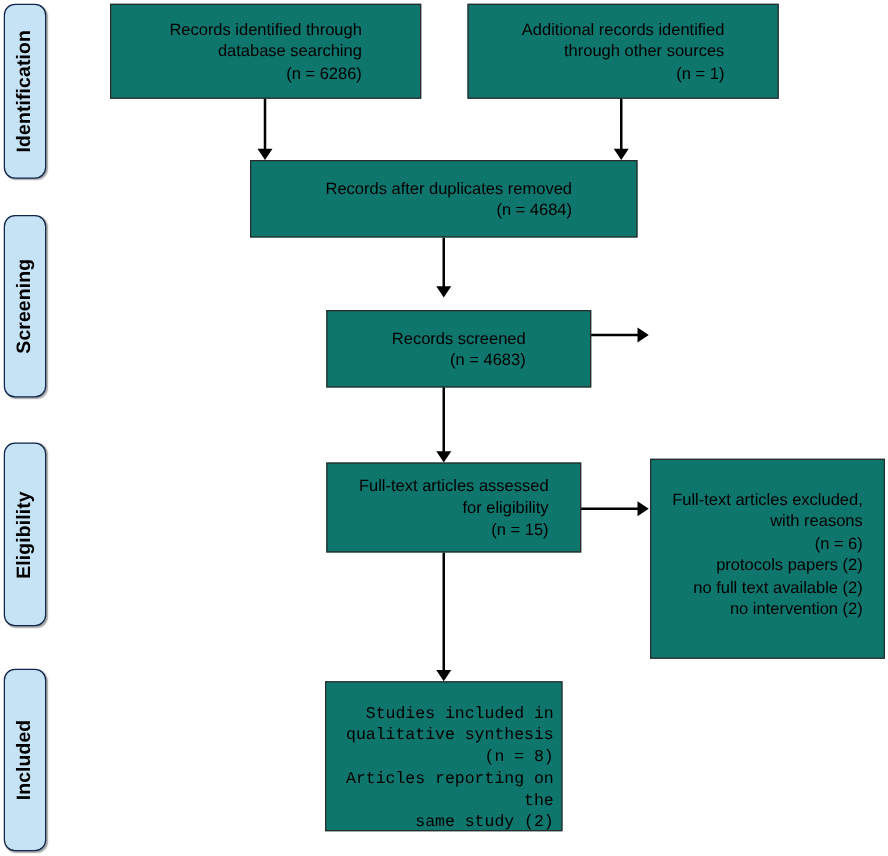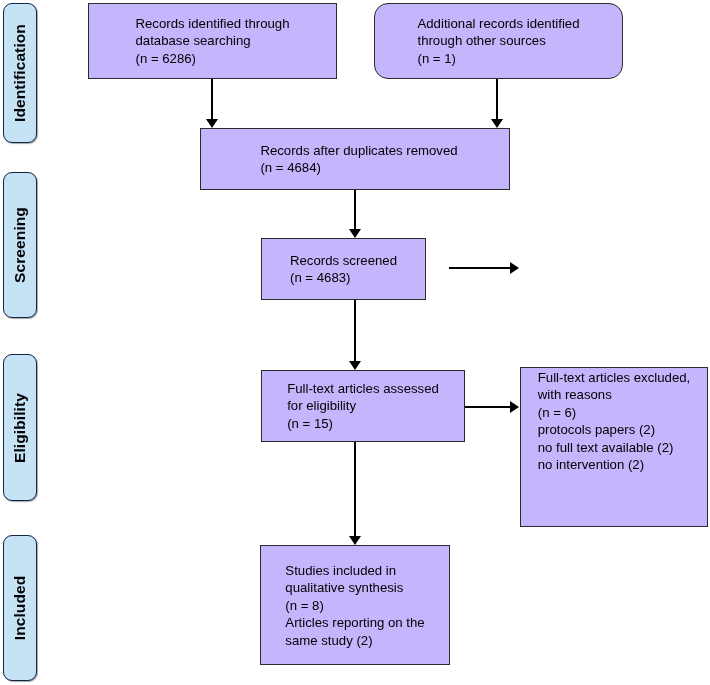--- a/index.html
+++ b/index.html
@@ -36,36 +36,36 @@
     white-space: nowrap;
     font-size: 15.5px;
     font-weight: bold;
     color: #000000;
     letter-spacing: 0.1px;
   }
 
   
   .flow-box {
     position: absolute;
-    background: #c4b5fd;
+    background: #0f766e;
     border: 1.8px solid #2b2b2b;
     display: flex;
     align-items: center;
     justify-content: center;
-    text-align: left;
+    text-align: right;
     padding: 2px 6px;
   }
   .flow-box .box-text {
     font-size: 13.2px;
     line-height: 1.32;
     color: #000000;
   }
   .flow-box.top-aligned {
     align-items: flex-start;
-    padding-top: 1px;
+    padding-top: 23px;
   }
 
   
   .v-line {
     position: absolute;
     width: 2.4px;
     background: #000000;
   }
   .h-line {
     position: absolute;
@@ -126,38 +126,38 @@
   <div class="h-line" style="left:449px; top:406px; width:62px;"></div>
   <div class="arrow-right" style="left:510px; top:400.7px;"></div>
 
   <div class="v-line" style="left:354px; top:442px; height:95px;"></div>
   <div class="arrow-down" style="left:348.7px; top:536px;"></div>
 
   <div class="flow-box" style="left:88px; top:3px; width:249px; height:76px;">
     <span class="box-text">Records identified through<br>database searching<br>(n = 6286)</span>
   </div>
 
-  <div class="flow-box" style="left:374px; top:3px; width:249px; height:76px;border-radius:14px;">
+  <div class="flow-box" style="left:374px; top:3px; width:249px; height:76px;">
     <span class="box-text">Additional records identified<br>through other sources<br>(n = 1)</span>
   </div>
 
   <div class="flow-box" style="left:200px; top:128px; width:310px; height:62px;padding-left:14px;">
     <span class="box-text">Records after duplicates removed<br>(n = 4684)</span>
   </div>
 
-  <div class="flow-box" style="left:261px; top:238px; width:165px; height:62px;">
+  <div class="flow-box" style="left:261px; top:248px; width:212px; height:62px;">
     <span class="box-text">Records screened<br>(n = 4683)</span>
   </div>
 
 
   <div class="flow-box" style="left:261px; top:370px; width:204px; height:72px;">
     <span class="box-text">Full-text articles assessed<br>for eligibility<br>(n = 15)</span>
   </div>
 
   <div class="flow-box top-aligned" style="left:520px; top:367px; width:188px; height:160px;">
     <span class="box-text">Full-text articles excluded,<br>with reasons<br>(n = 6)<br>protocols papers (2)<br>no full text available (2)<br>no intervention (2)</span>
   </div>
 
-  <div class="flow-box top-aligned" style="left:260px; top:545px; width:190px; height:120px; padding-top:16px;">
+  <div class="flow-box top-aligned" style="left:260px; top:545px; width:190px; height:120px; padding-top:16px;font-family:Liberation Mono, monospace;">
     <span class="box-text">Studies included in<br>qualitative synthesis<br>(n = 8)<br>Articles reporting on the<br>same study (2)</span>
   </div>
 
 </div>
 
 </body></html>

